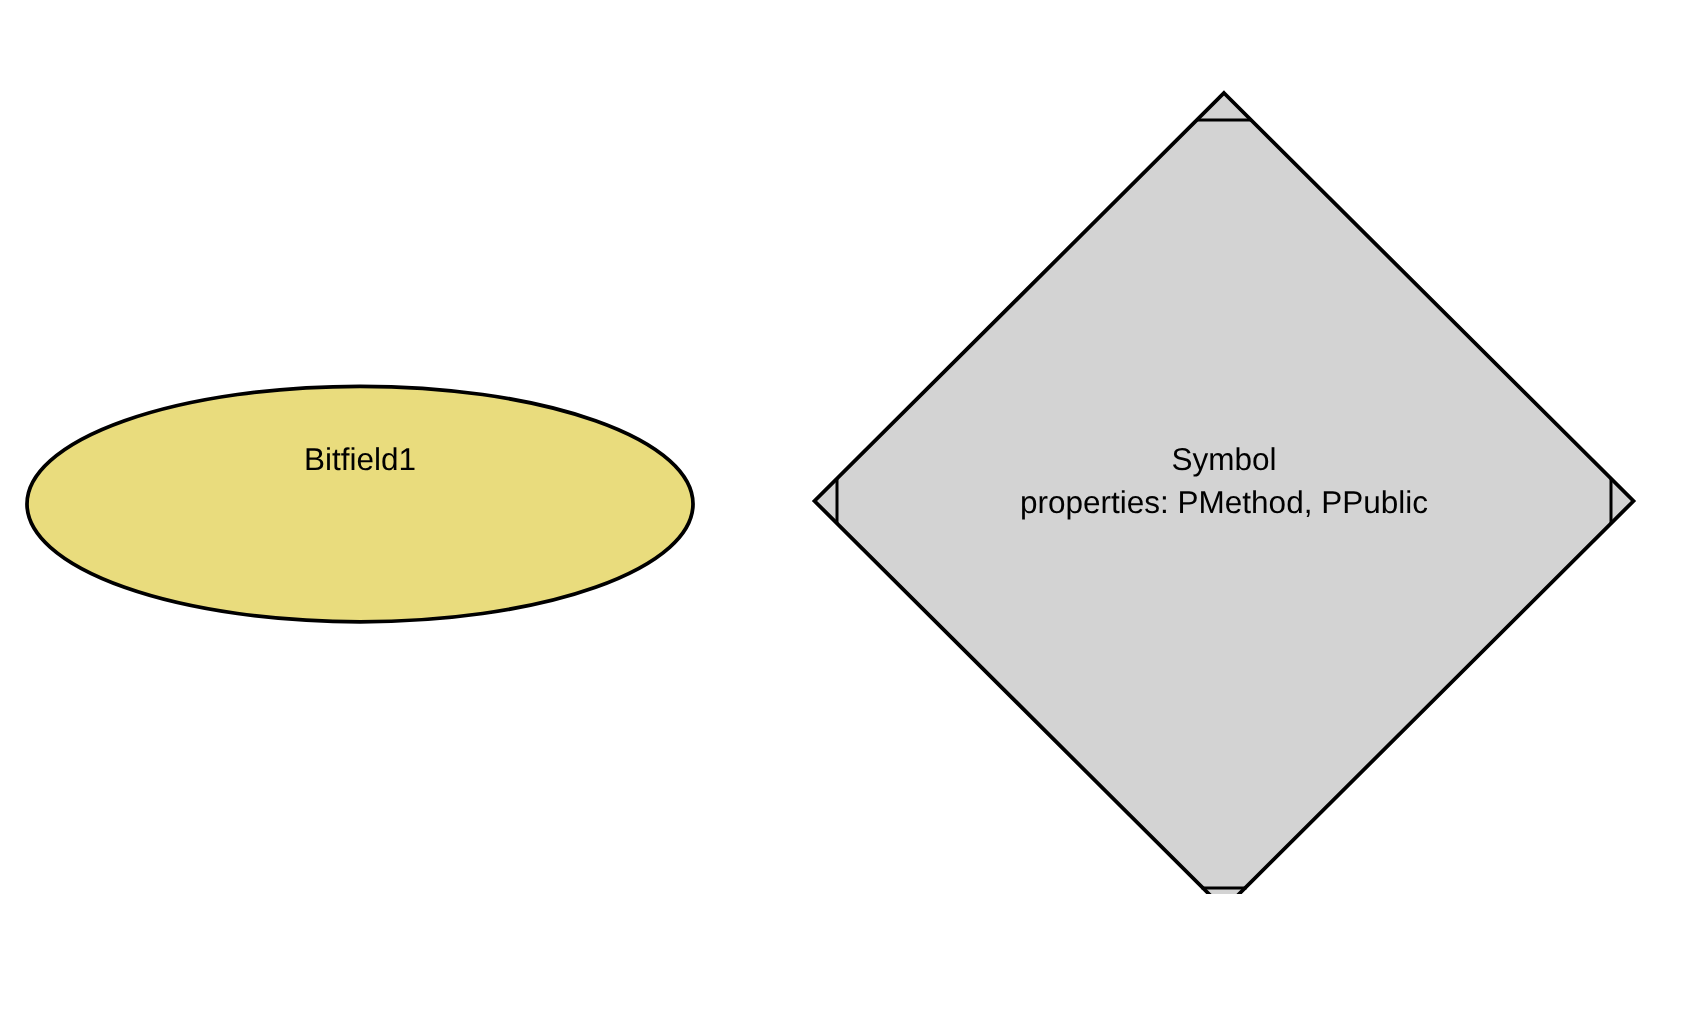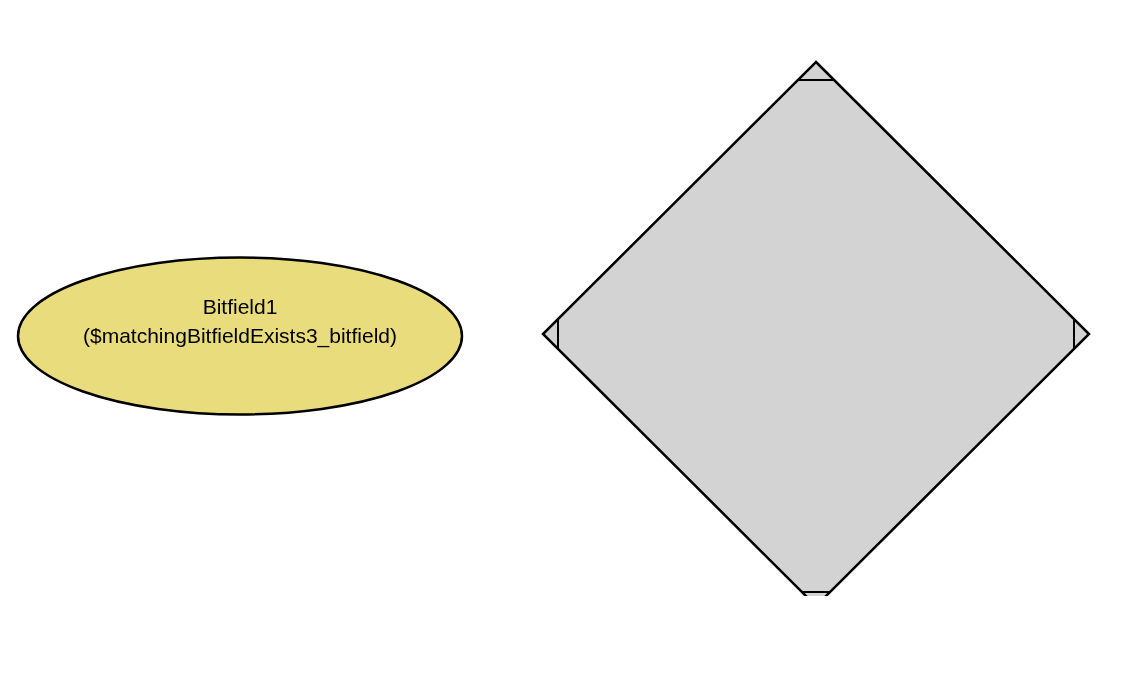--- a/index.html
+++ b/index.html
@@ -41,19 +41,20 @@
     <polygon points="816,62 1089,334 816,606 543,334" stroke="#000000" stroke-width="2.5" stroke-linejoin="miter" fill="#d3d3d3"></polygon>
 
     <line x1="798" y1="80" x2="834" y2="80" stroke="#000000" stroke-width="2"></line>
     <line x1="801" y1="592" x2="831" y2="592" stroke="#000000" stroke-width="2"></line>
     <line x1="558" y1="319" x2="558" y2="349" stroke="#000000" stroke-width="2"></line>
     <line x1="1074" y1="319" x2="1074" y2="349" stroke="#000000" stroke-width="2"></line>
   </svg>
 
   <div class="node-label" style="left:10px; top:292px; width:460px;">
     <div>Bitfield1</div>
-    <div>($matchingBitfieldExists3_bitfield)</div>
   </div>
 
   <div class="node-label" style="left:536px; top:292px; width:560px;">
+    <div>Symbol</div>
+    <div>properties: PMethod, PPublic</div>
   </div>
 
 </div>
 
 </body></html>

